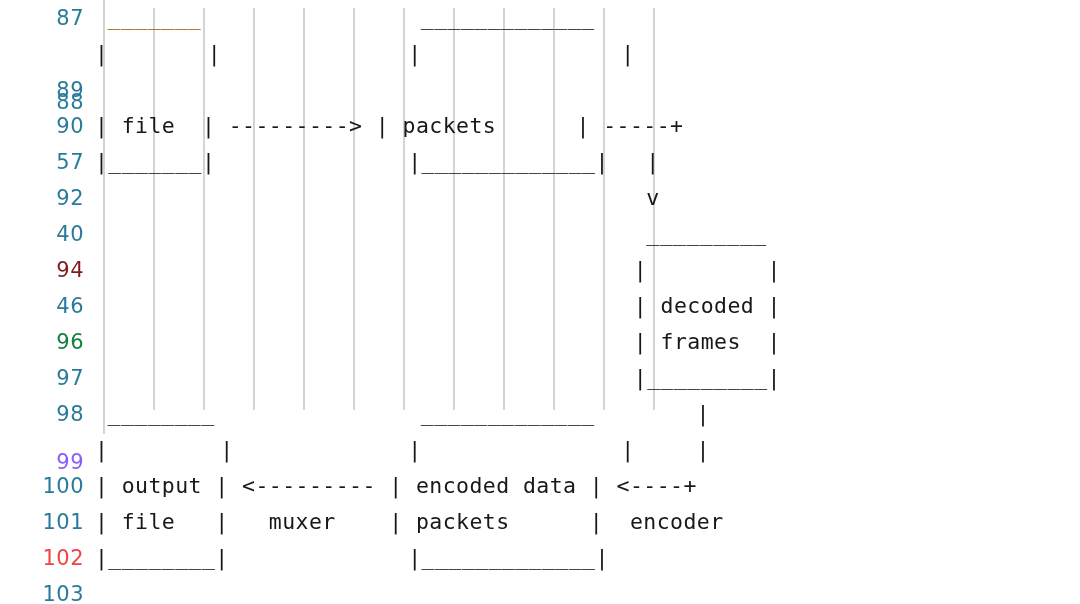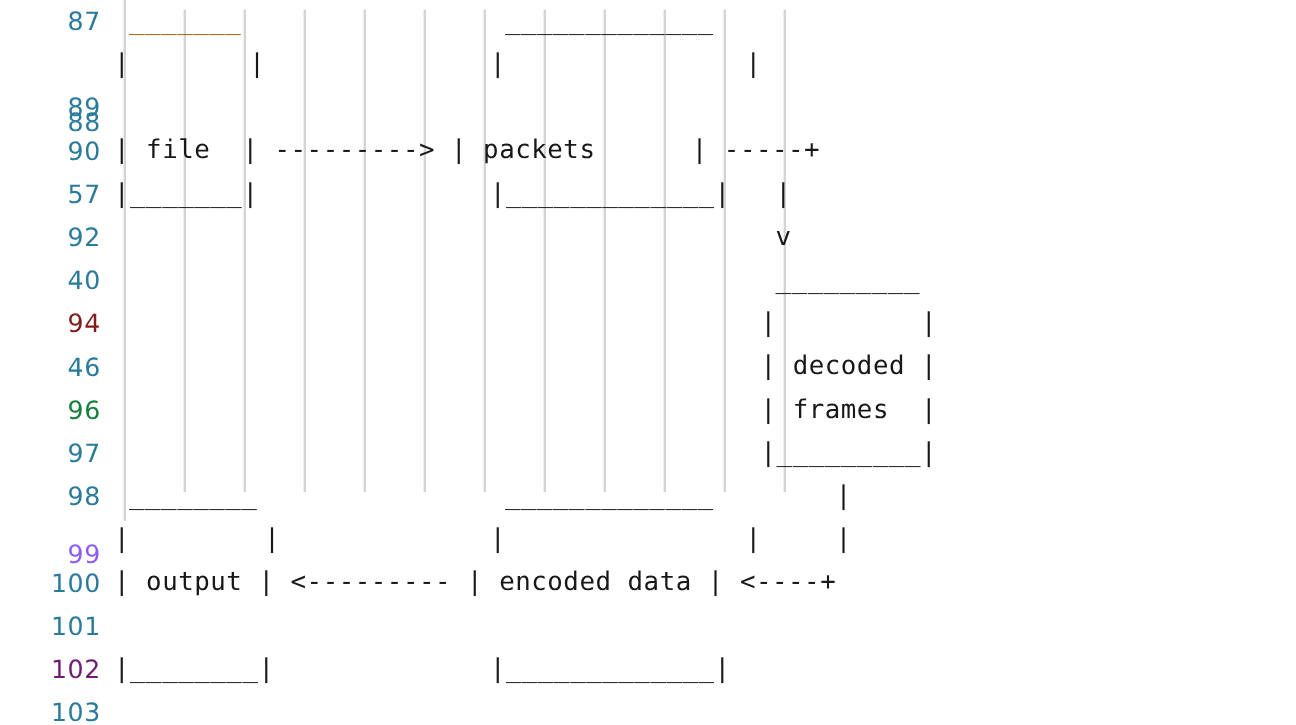--- a/index.html
+++ b/index.html
@@ -97,21 +97,21 @@
       <div class="ln" style="top: 180px; color: rgb(42, 123, 155);">92</div>
       <div class="ln" style="top: 216px; color: rgb(42, 123, 155);">40</div>
       <div class="ln" style="top: 252px; color: #7f1d1d;">94</div>
       <div class="ln" style="top: 288px; color: rgb(42, 123, 155);">46</div>
       <div class="ln" style="top: 324px; color: #15803d;">96</div>
       <div class="ln" style="top: 360px; color: rgb(42, 123, 155);">97</div>
       <div class="ln" style="top: 396px; color: rgb(42, 123, 155);">98</div>
       <div class="ln" style="top: 432px; color: #8b5cf6; margin-top: 12px;">99</div>
       <div class="ln" style="top: 468px; color: rgb(42, 123, 155);">100</div>
       <div class="ln" style="top: 504px; color: rgb(42, 123, 155); padding-left: 36px;">101</div>
-      <div class="ln" style="top: 540px; color: #701a75;">102</div>
+      <div class="ln" style="top: 540px; color: #ef4444;">102</div>
       <div class="ln" style="top: 576px; color: rgb(42, 123, 155);">103</div>
     </div>
 
   <div class="code-area">
     <div class="guides">
         <div class="guide" style="left: 8px; top: 0px; height: 434px; background: rgb(212, 212, 212);"></div>
         <div class="guide" style="left: 58px; top: 8px; height: 402px; background: rgb(212, 212, 212);"></div>
         <div class="guide" style="left: 108px; top: 8px; height: 402px; background: rgb(212, 212, 212);"></div>
         <div class="guide" style="left: 158px; top: 8px; height: 402px; background: rgb(212, 212, 212);"></div>
         <div class="guide" style="left: 208px; top: 8px; height: 402px; background: rgb(212, 212, 212);"></div>
@@ -141,17 +141,18 @@
       <div class="code-line" style="top: 360px; left: 538.79px; color: rgb(23, 24, 26);">|_________|</div>
       <div class="code-line" style="top: 396px; left: 12.53px; color: rgb(23, 24, 26);">________</div>
       <div class="code-line" style="top: 396px; left: 325.78px; color: rgb(23, 24, 26);">_____________</div>
       <div class="code-line" style="top: 396px; left: 601.44px; color: rgb(23, 24, 26);">|</div>
       <div class="code-line" style="top: 432px; left: 0px; color: rgb(23, 24, 26);">|</div>
       <div class="code-line" style="top: 432px; left: 125.3px; color: rgb(23, 24, 26);">|</div>
       <div class="code-line" style="top: 432px; left: 313.25px; color: rgb(23, 24, 26);">|</div>
       <div class="code-line" style="top: 432px; left: 526.26px; color: rgb(23, 24, 26);">|</div>
       <div class="code-line" style="top: 432px; left: 601.44px; color: rgb(23, 24, 26);">|</div>
       <div class="code-line" style="top: 468px; left: 0px; color: rgb(23, 24, 26);">| output | &lt;--------- | encoded data | &lt;----+</div>
+      <div class="code-line" style="top: 504px; left: 0px; color: rgb(23, 24, 26);">| file   |   muxer    | packets      |  encoder</div>
       <div class="code-line" style="top: 540px; left: 0px; color: rgb(23, 24, 26);">|________|</div>
       <div class="code-line" style="top: 540px; left: 313.25px; color: rgb(23, 24, 26);">|_____________|</div>
     </div>
 
 </div>
 
 </body></html>

